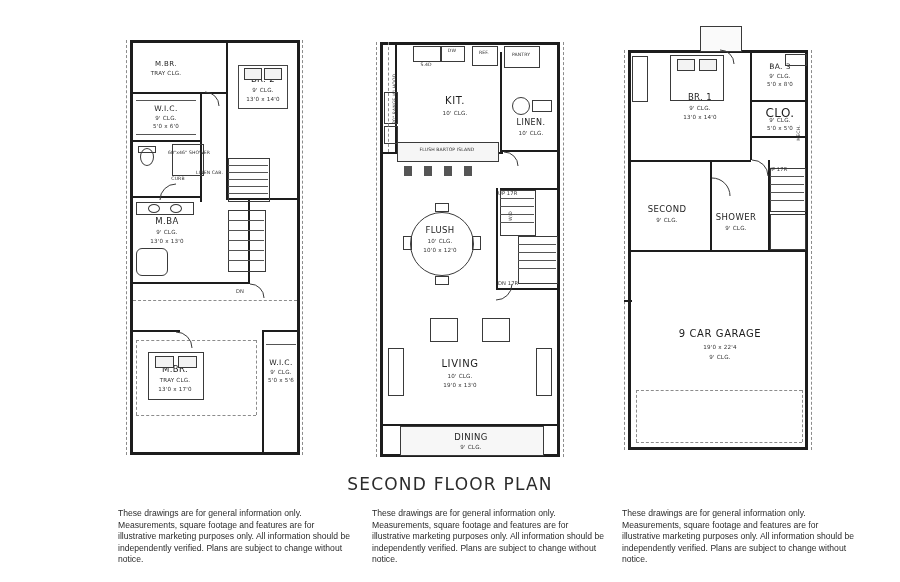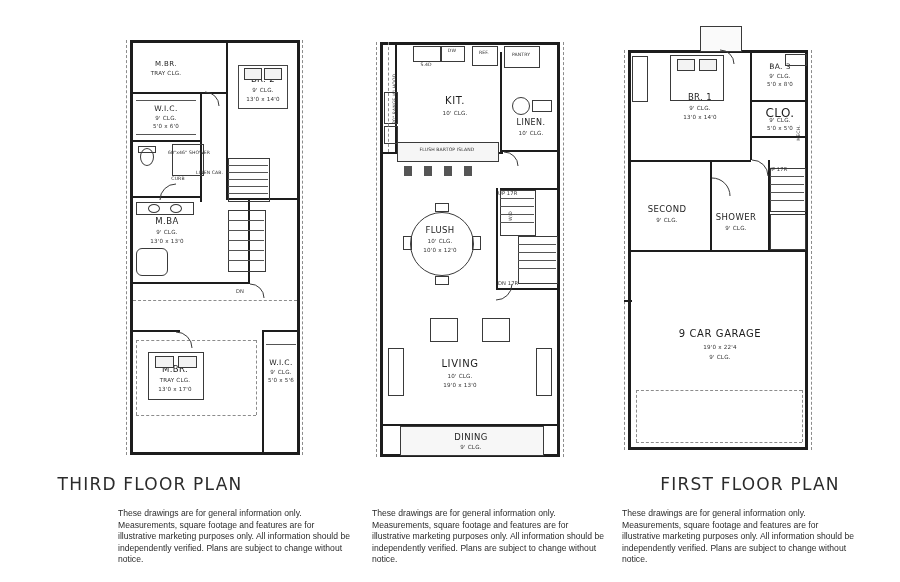--- a/index.html
+++ b/index.html
@@ -208,21 +208,20 @@
       <div class="thin" style="left:266px; top:344px; width:30px; height:1px;"></div>
 
       <svg class="ov">
         <path d="M160 200 A16 16 0 0 1 176 184" fill="none" stroke="#3a3a3a" stroke-width="1"></path>
         <path d="M176 332 A16 16 0 0 1 192 348" fill="none" stroke="#3a3a3a" stroke-width="1"></path>
         <path d="M205 92 A14 14 0 0 1 219 106" fill="none" stroke="#3a3a3a" stroke-width="1"></path>
         <path d="M250 284 A14 14 0 0 1 264 298" fill="none" stroke="#3a3a3a" stroke-width="1"></path>
       </svg>
     </div>
 
-    <div class="plan-title">THIRD FLOOR PLAN</div>
   </div>
   <div class="disclaimer" id="disc-third">These drawings are for general information only. Measurements, square footage and features are for illustrative marketing purposes only.  All information should be independently verified. Plans are subject to change without notice.</div>
 
   <div class="panel" id="panel-second">
     <div class="dwg">
 
       <div class="wall" style="left:80px; top:42px; width:180px; height:3px;"></div>
       <div class="wall" style="left:80px; top:42px; width:3px; height:415px;"></div>
       <div class="wall" style="left:257px; top:42px; width:3px; height:415px;"></div>
       <div class="wall" style="left:80px; top:454px; width:180px; height:3px;"></div>
@@ -303,20 +302,21 @@
       <div class="lbl rm-sub" style="left:100px; top:444px; width:142px;">9' CLG.</div>
 
       <div class="dashv" style="left:88px; top:42px; height:110px;"></div>
 
       <svg class="ov">
         <path d="M204 152 A14 14 0 0 1 218 166" fill="none" stroke="#3a3a3a" stroke-width="1"></path>
         <path d="M196 300 A16 16 0 0 0 212 284" fill="none" stroke="#3a3a3a" stroke-width="1"></path>
       </svg>
     </div>
 
+    <div class="plan-title">SECOND FLOOR PLAN</div>
   </div>
   <div class="disclaimer" id="disc-second">These drawings are for general information only. Measurements, square footage and features are for illustrative marketing purposes only.  All information should be independently verified. Plans are subject to change without notice.</div>
 
   <div class="panel" id="panel-first">
     <div class="dwg">
 
       <div class="wall" style="left:28px; top:50px; width:180px; height:3px;"></div>
       <div class="wall" style="left:28px; top:50px; width:3px; height:400px;"></div>
       <div class="wall" style="left:205px; top:50px; width:3px; height:400px;"></div>
       <div class="wall" style="left:28px; top:447px; width:180px; height:3px;"></div>
@@ -375,17 +375,16 @@
       <div class="dash" style="left:36px; top:442px; width:166px;"></div>
       <div class="wall" style="left:24px; top:300px; width:8px; height:2px;"></div>
 
       <svg class="ov">
         <path d="M112 178 A18 18 0 0 1 130 196" fill="none" stroke="#3a3a3a" stroke-width="1"></path>
         <path d="M152 160 A16 16 0 0 1 168 176" fill="none" stroke="#3a3a3a" stroke-width="1"></path>
         <path d="M120 50 A14 14 0 0 1 134 64" fill="none" stroke="#3a3a3a" stroke-width="1"></path>
       </svg>
     </div>
 
-    <div class="plan-title">FIRST FLOOR PLAN</div>
   </div>
   <div class="disclaimer" id="disc-first">These drawings are for general information only. Measurements, square footage and features are for illustrative marketing purposes only.  All information should be independently verified. Plans are subject to change without notice.</div>
 
 </div>
 
 </body></html>

